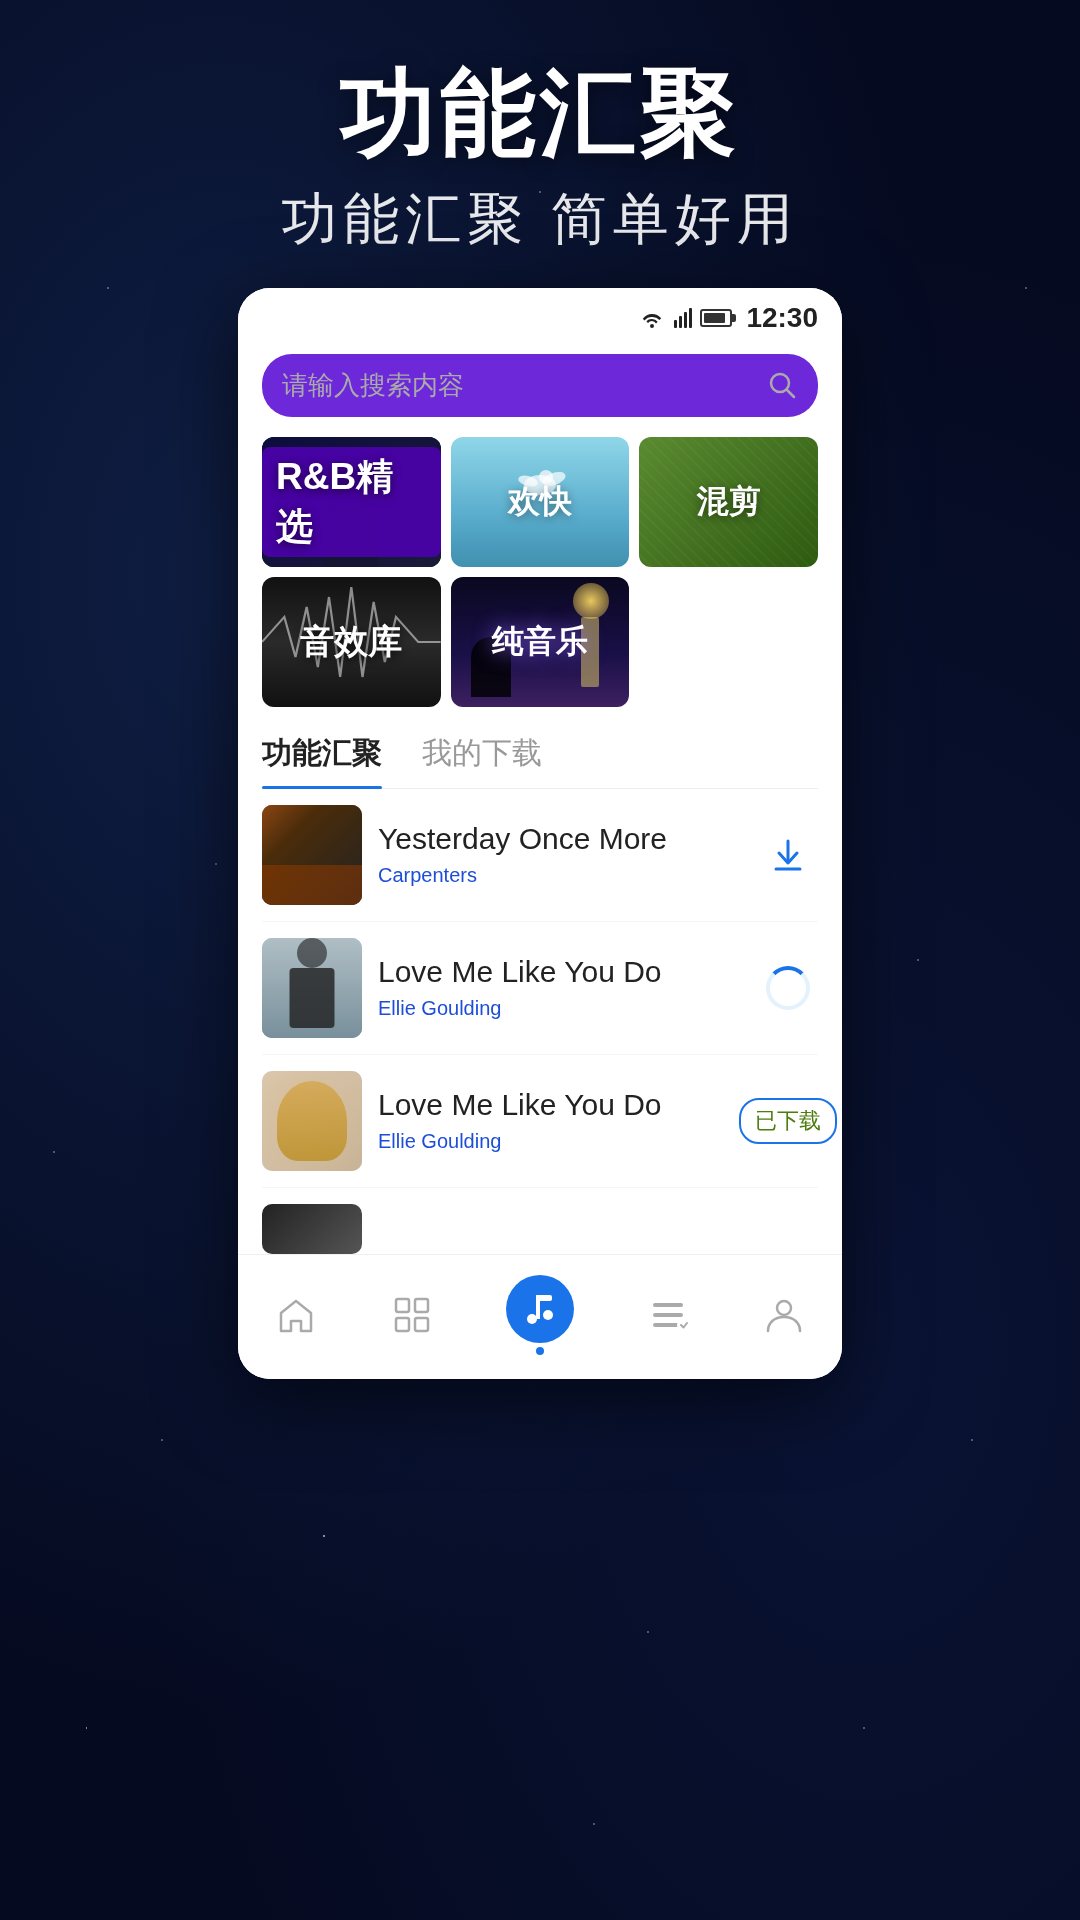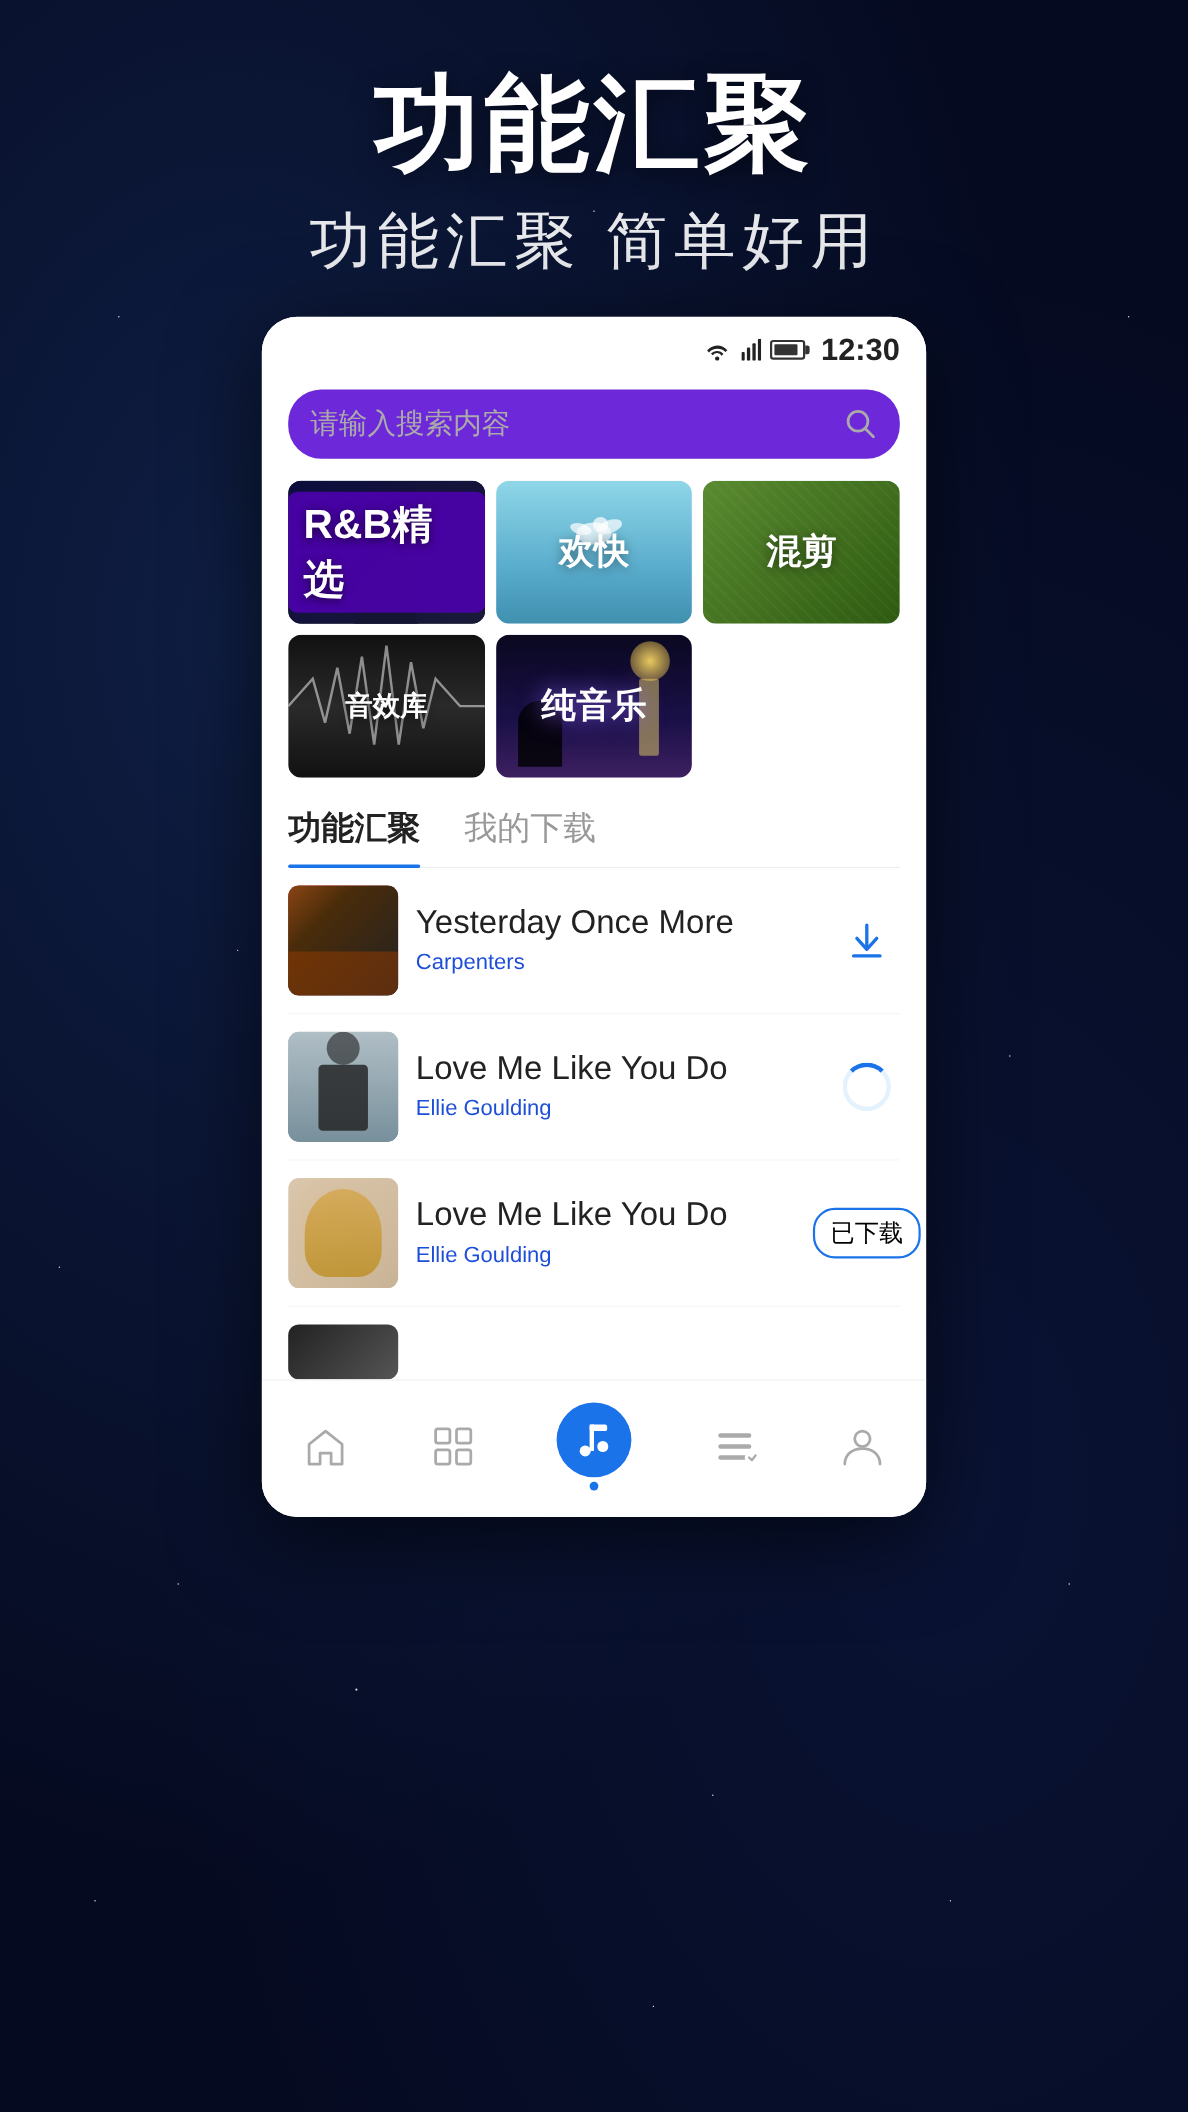--- a/index.html
+++ b/index.html
@@ -364,21 +364,21 @@
     }
 
     @keyframes spin {
       0% { transform: rotate(0deg); }
       100% { transform: rotate(360deg); }
     }
 
     
     .downloaded-badge {
       border: 2px solid #1a73e8;
-      color: #000000;
+      color: #4d7c0f;
       border-radius: 20px;
       padding: 6px 14px;
       font-size: 22px;
       white-space: nowrap;
     }
 
     
     .bottom-nav {
       display: flex;
       justify-content: space-around;
@@ -522,21 +522,21 @@
     </div>
 
     <div class="category-item">
       <div class="cat-img-overlay" style="background:linear-gradient(180deg,#111 0%,#2a2a2a 50%,#111 100%);">
 
         <svg style="position:absolute;inset:0;width:100%;height:100%;" viewBox="0 0 160 130" preserveAspectRatio="none">
           <polyline points="0,65 20,40 30,80 40,30 50,90 60,20 70,100 80,10 90,100 100,25 110,85 120,40 140,65 160,65" fill="none" stroke="rgba(255,255,255,0.5)" stroke-width="2"></polyline>
         </svg>
       </div>
       <div class="category-label">
-        <span style="font-size:25px;text-shadow:0 2px 10px rgba(0,0,0,0.8);">音效库</span>
+        <span style="font-size:34px;text-shadow:0 2px 10px rgba(0,0,0,0.8);">音效库</span>
       </div>
     </div>
 
     <div class="category-item">
       <div class="cat-img-overlay" style="background:linear-gradient(180deg,#0a0820 0%,#1a1048 60%,#3d2060 100%);">
 
         <div style="position:absolute;bottom:20px;right:30px;width:18px;height:70px;background:rgba(200,180,100,0.6);border-radius:2px;"></div>
         <div style="position:absolute;bottom:88px;right:20px;width:36px;height:36px;border-radius:50%;background:radial-gradient(circle,rgba(255,220,100,0.9),rgba(255,200,50,0.2));"></div>
 
         <div style="position:absolute;bottom:10px;left:20px;width:40px;height:60px;background:rgba(0,0,0,0.8);border-radius:20px 20px 0 0;"></div>

